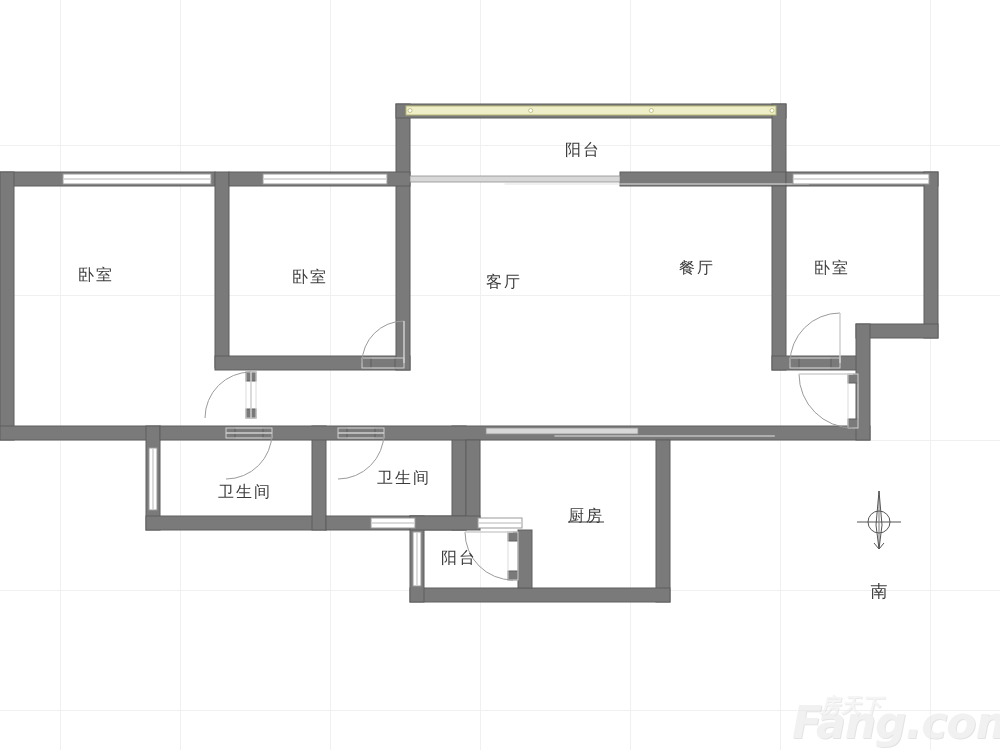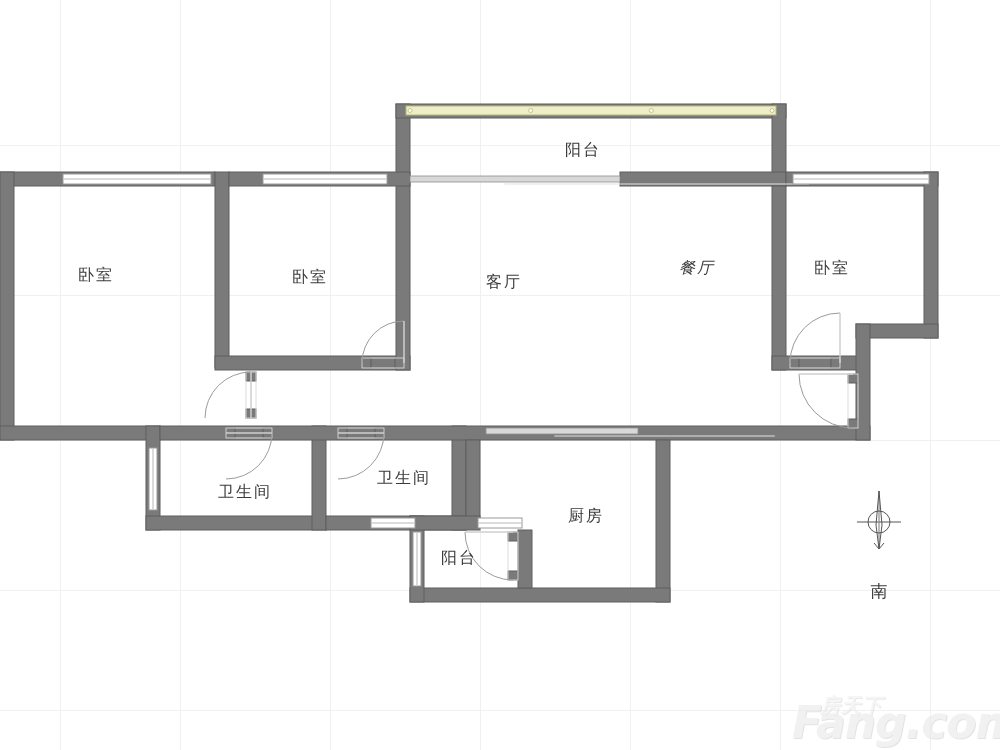--- a/index.html
+++ b/index.html
@@ -216,26 +216,26 @@
         <rect x="508" y="532" width="10" height="48" fill="none" stroke="#dcdcdc" stroke-width="1"></rect>
         <path d="M 513 580 A 48 48 0 0 1 465 532" fill="none" stroke="#9b9b9b" stroke-width="1"></path>
         <path d="M 513 532 L 465 532" fill="none" stroke="#cfcfcf" stroke-width="1.5"></path>
       </g>
   </svg>
 
   <div id="labels-layer">
       <div class="room-label" style="left: 96px; top: 275px; color: rgb(58, 58, 58);">卧室</div>
       <div class="room-label" style="left: 310px; top: 277px; color: rgb(58, 58, 58);">卧室</div>
       <div class="room-label" style="left: 484px; top: 282px; color: rgb(58, 58, 58); margin-left: 20px;">客厅</div>
-      <div class="room-label" style="left: 697px; top: 268px; color: rgb(58, 58, 58); font-style: italic;">餐厅</div>
+      <div class="room-label" style="left: 697px; top: 268px; color: rgb(58, 58, 58);">餐厅</div>
       <div class="room-label" style="left: 832px; top: 268px; color: rgb(58, 58, 58);">卧室</div>
       <div class="room-label" style="left: 583px; top: 150px; color: rgb(58, 58, 58);">阳台</div>
       <div class="room-label" style="left: 245px; top: 492px; color: rgb(58, 58, 58);">卫生间</div>
       <div class="room-label" style="left: 404px; top: 478px; color: rgb(58, 58, 58);">卫生间</div>
-      <div class="room-label" style="left: 586px; top: 516px; color: rgb(58, 58, 58);">厨房</div>
+      <div class="room-label" style="left: 586px; top: 516px; color: rgb(58, 58, 58); text-decoration: underline;">厨房</div>
       <div class="room-label" style="left: 459px; top: 558px; color: rgb(58, 58, 58);">阳台</div>
     </div>
 
   <div class="compass" id="compass-el" style="left: 849px; top: 487px;">
     <svg width="60" height="70" viewBox="0 0 60 70">
       <line x1="8" y1="35" x2="52" y2="35" stroke="#555" stroke-width="1"></line>
       <line x1="30" y1="6" x2="30" y2="64" stroke="#ffffff" stroke-width="0.5"></line>
       <ellipse cx="30" cy="35" rx="11" ry="11" fill="none" stroke="#555" stroke-width="1"></ellipse>
       <path d="M30 4 L33 38 L30 62 L27 38 Z" fill="none" stroke="#555" stroke-width="1"></path>
       <path d="M30 62 L25 56 M30 62 L35 56" fill="none" stroke="#555" stroke-width="1"></path>

